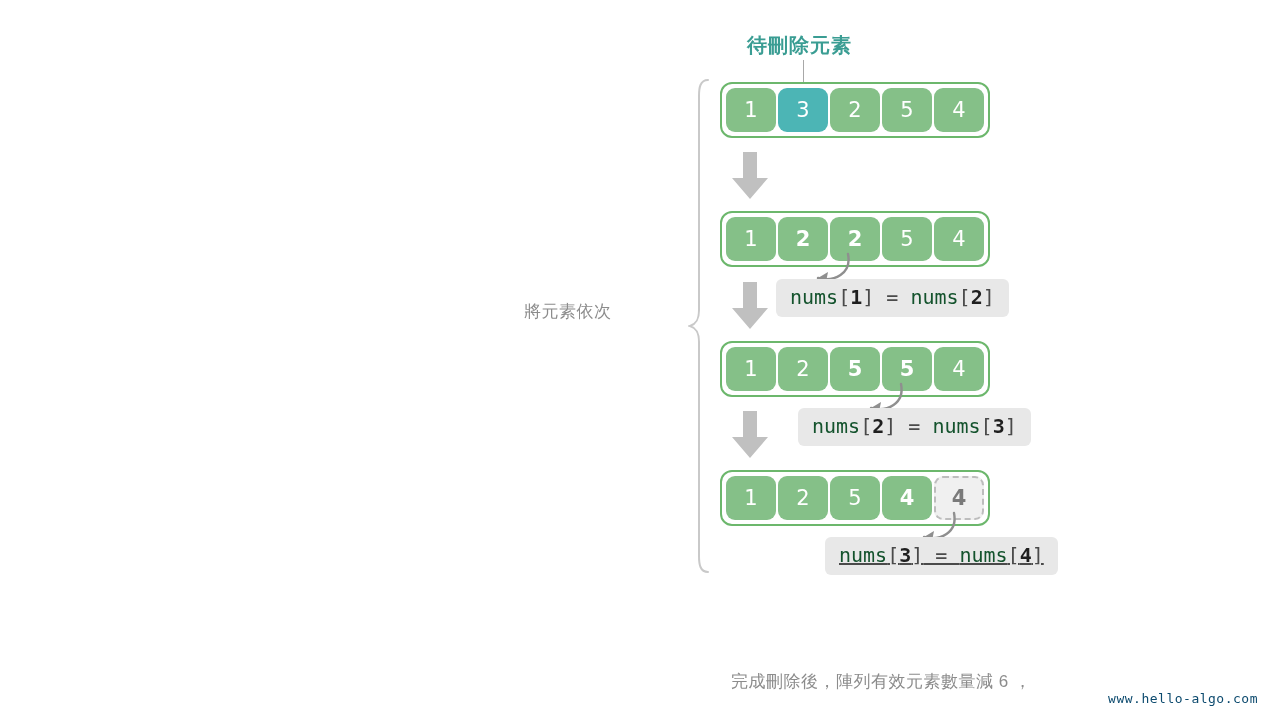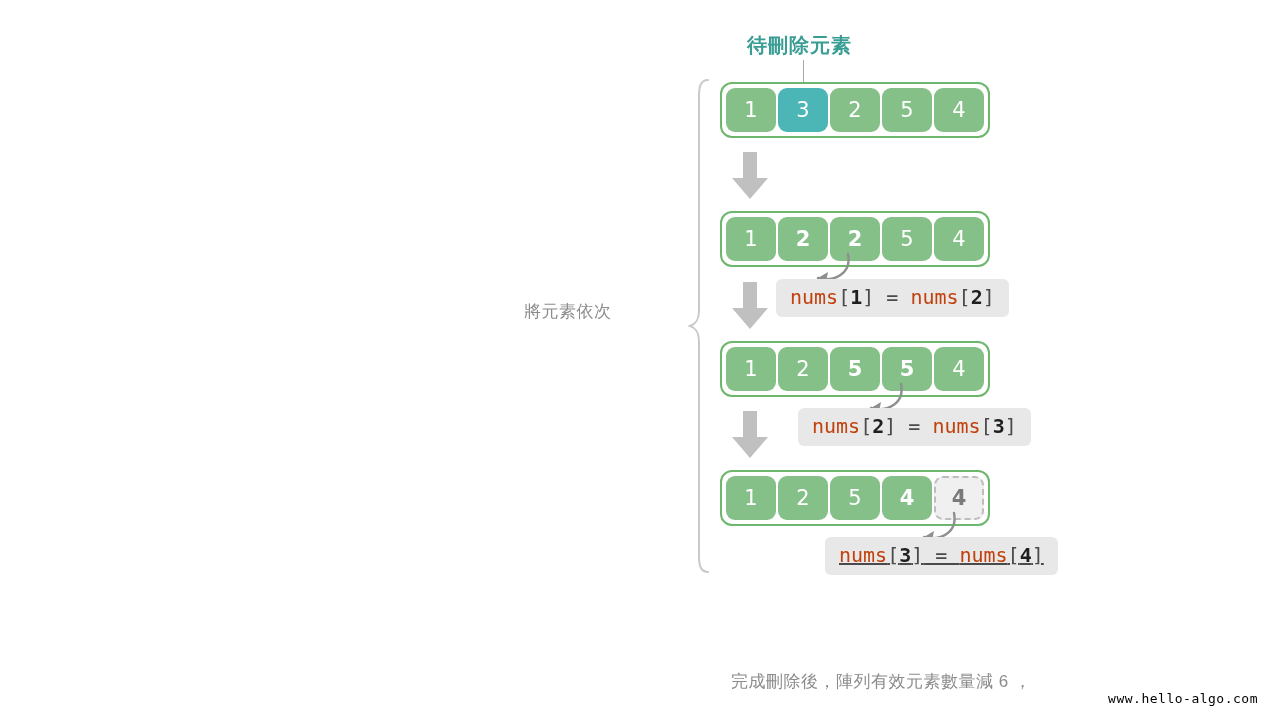--- a/index.html
+++ b/index.html
@@ -130,21 +130,21 @@
     position: absolute;
     background: #e8e8e8;
     border-radius: 6px;
     padding: 6px 14px 8px 14px;
     font-family: "DejaVu Sans Mono", "Liberation Mono", monospace;
     font-size: 20px;
     white-space: pre;
     color: #4a4a4a;
     letter-spacing: 0px;
   }
-  .code-chip .id { color: #c2410c; }
+  .code-chip .id { color: #14532d; }
   .code-chip .num { color: #1f1f1f; font-weight: bold; }
   .code-chip .pun { color: #4a4a4a; }
   #code-0 { left: 776px; top: 279px; }
   #code-1 { left: 798px; top: 408px; }
   #code-2 { left: 825px; top: 537px; text-decoration: underline; }
 
   
   .curve { position: absolute; }
   #curve-0 { left: 792px; top: 252px; }
   #curve-1 { left: 845px; top: 382px; }
@@ -163,21 +163,21 @@
     white-space: pre;
   }
 
   
   #watermark {
     position: absolute;
     right: 22px;
     bottom: 14px;
     font-family: "DejaVu Sans Mono", "Liberation Mono", monospace;
     font-size: 13px;
-    color: #000000;
+    color: #0c4a6e;
     letter-spacing: 0.5px;
   }
 </style>
 </head>
 <body>
 
 <div id="left-caption">
 </div>
 
 <div id="shift-note">

